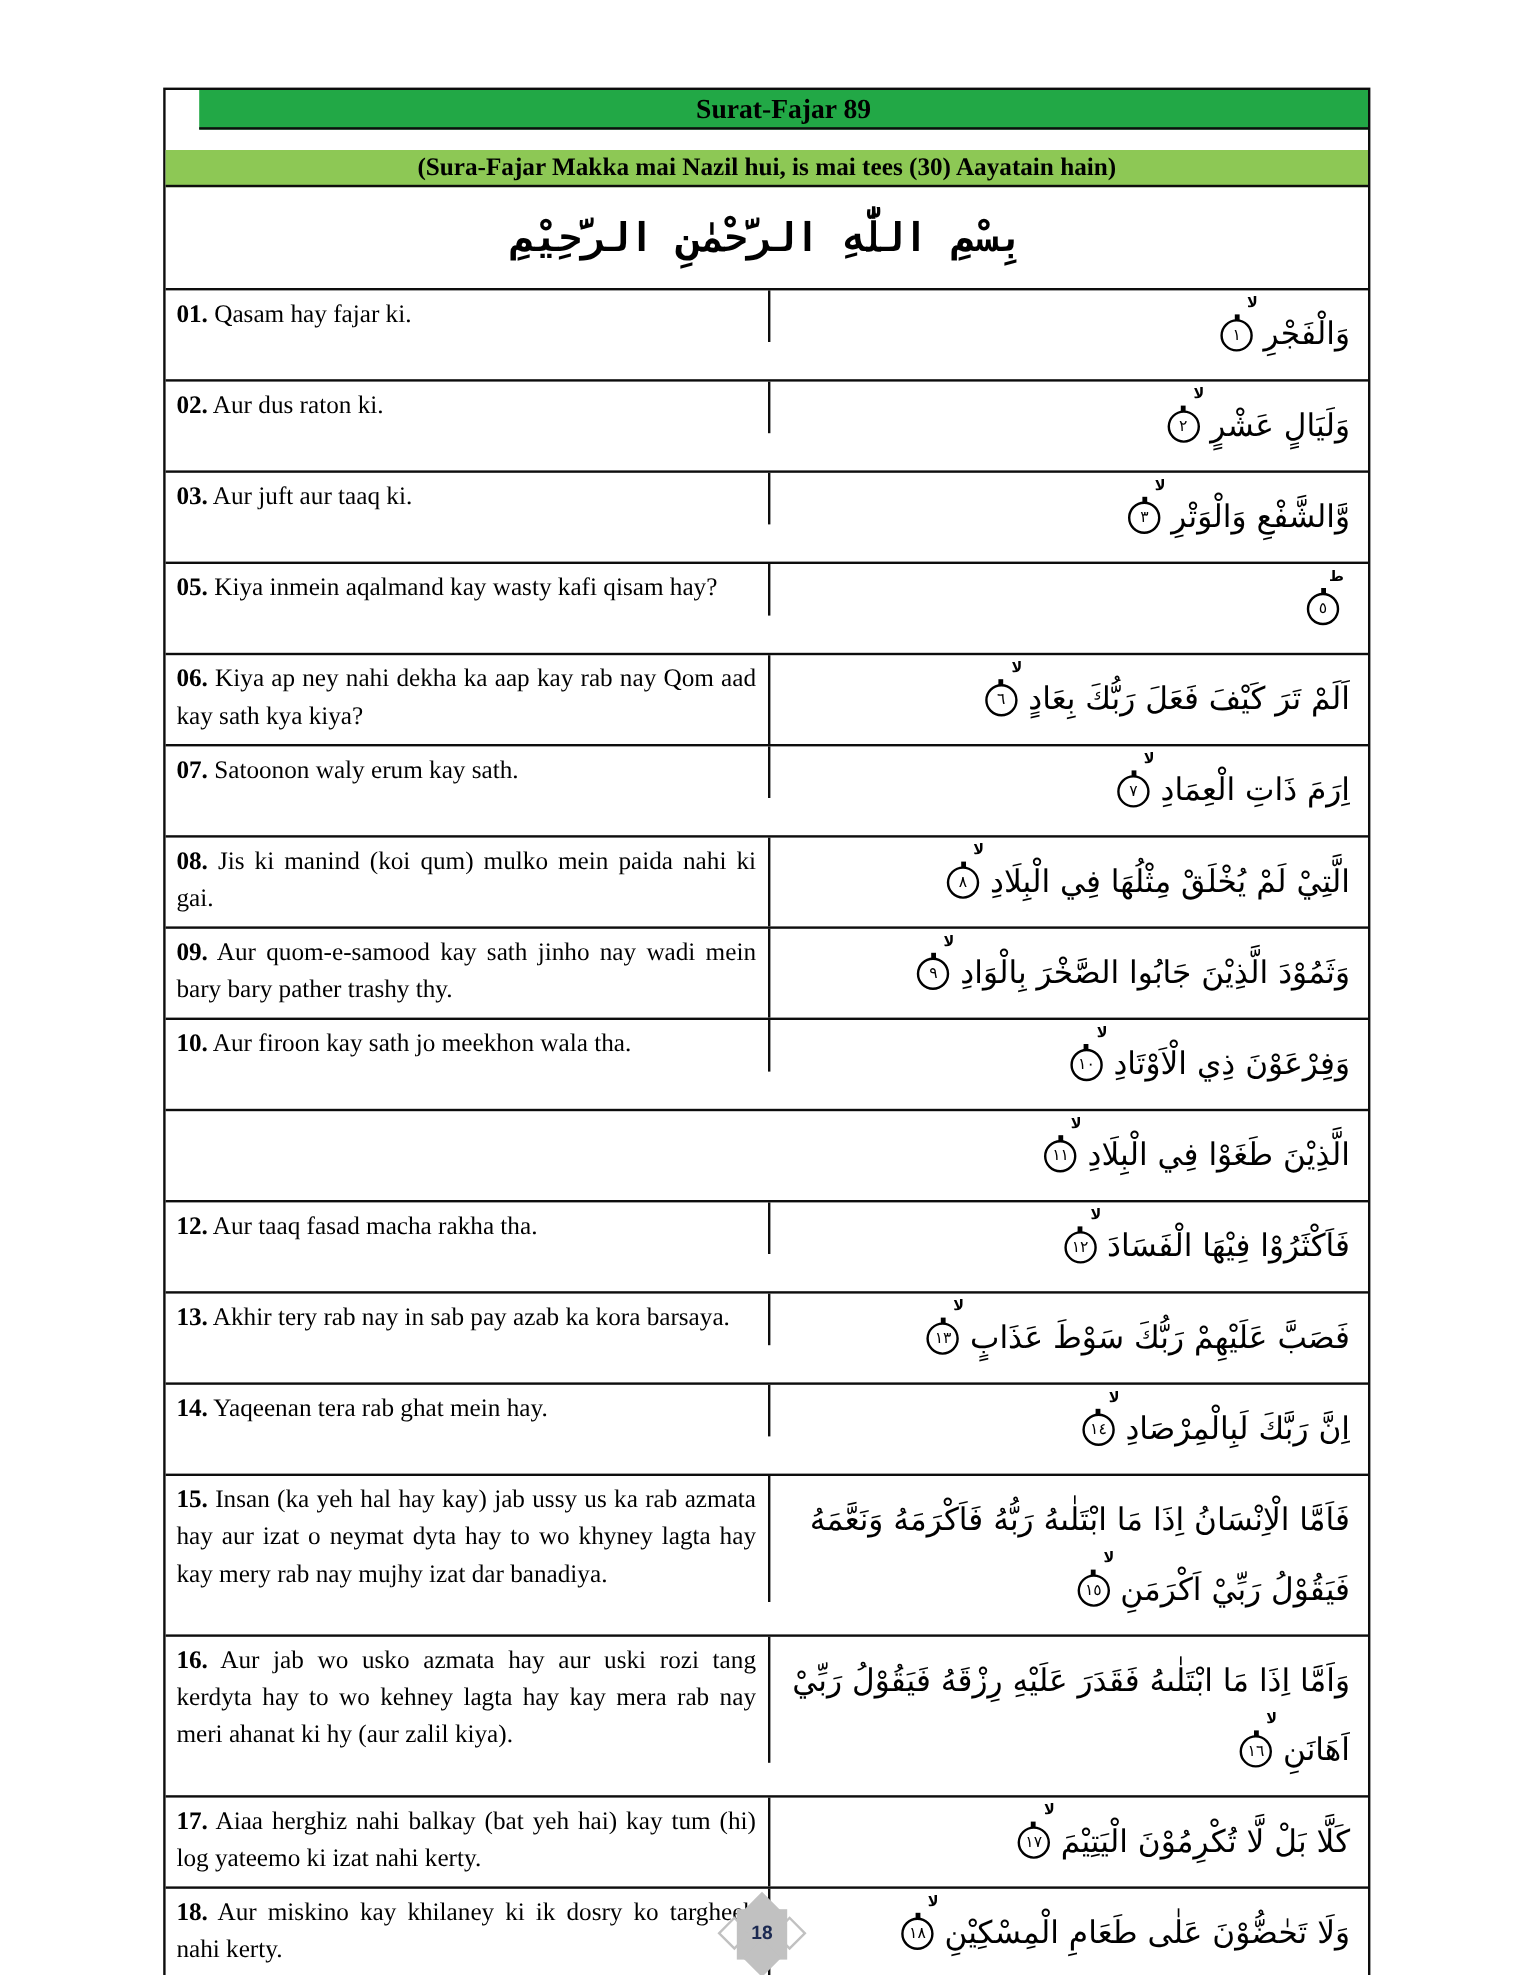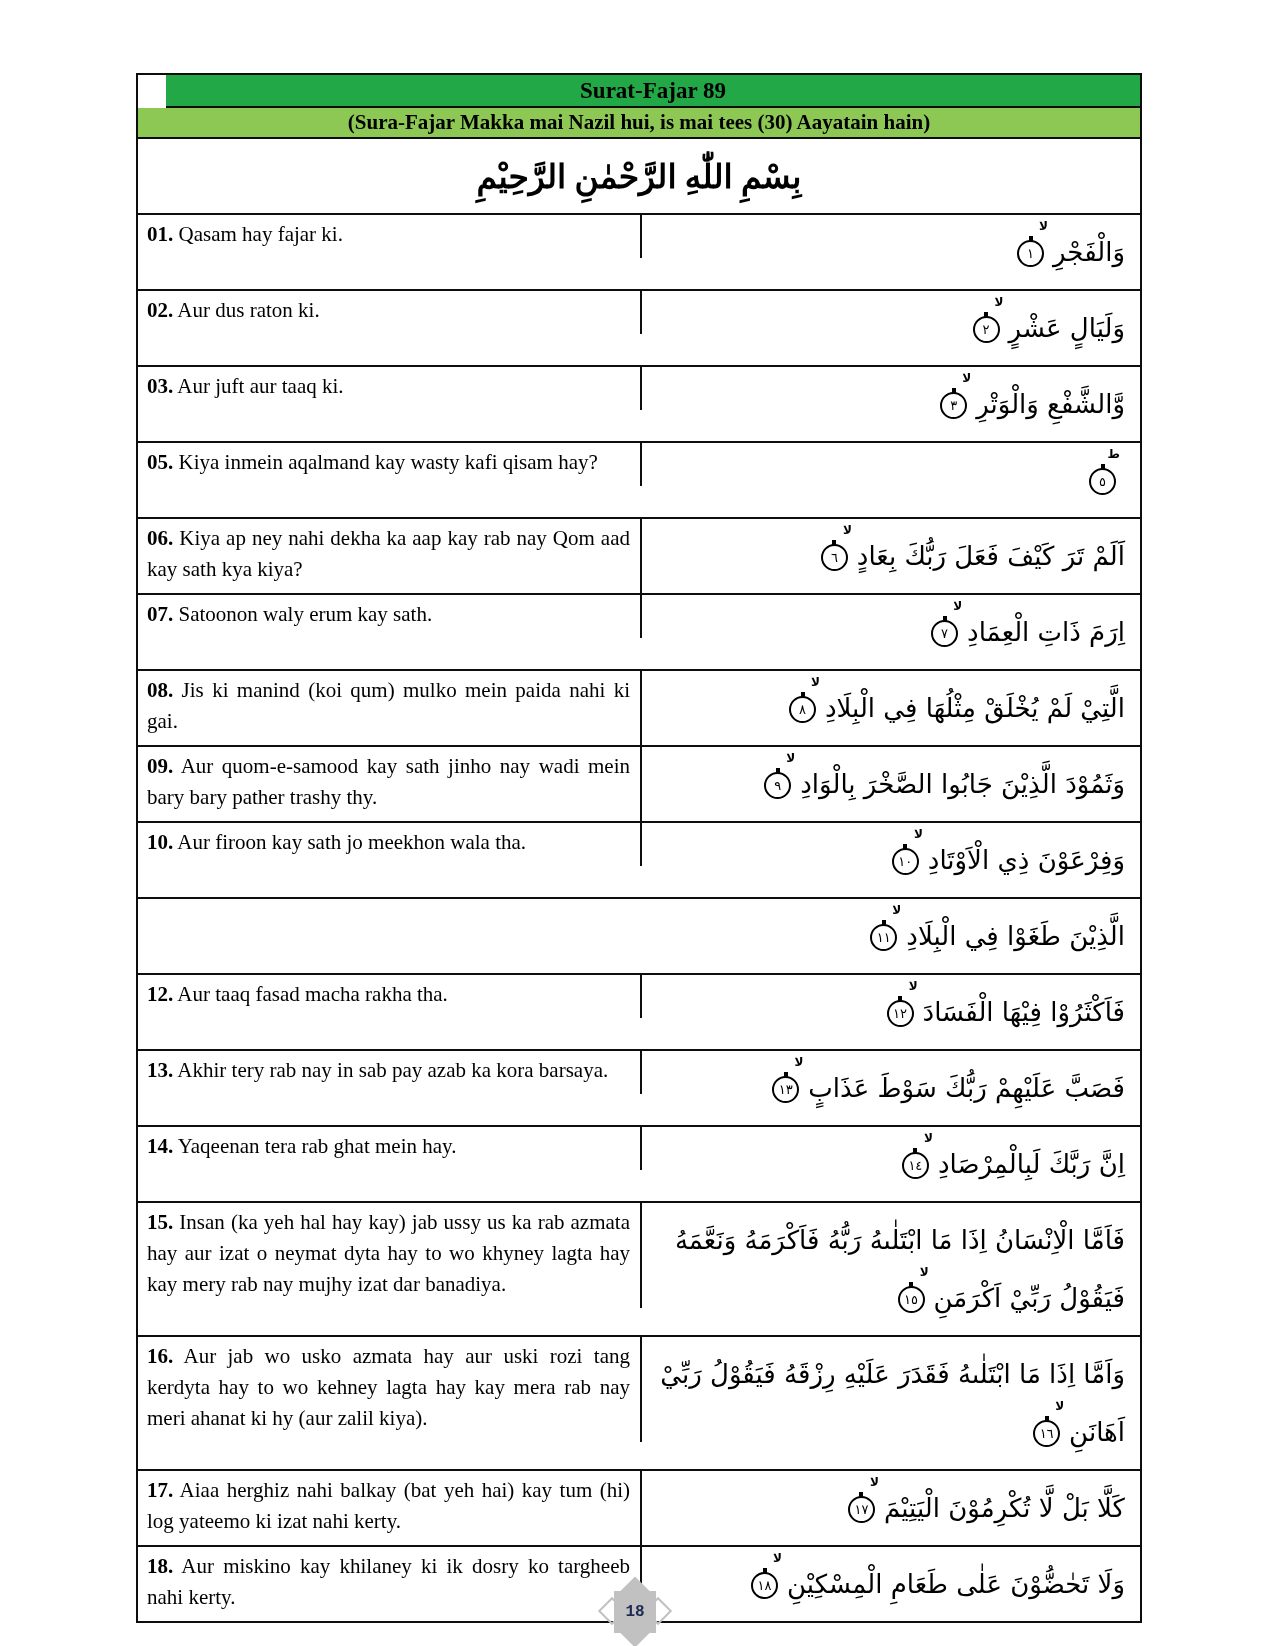--- a/index.html
+++ b/index.html
@@ -10,25 +10,25 @@
   .quran-table{
     position:absolute;left:136px;top:73px;width:1006px;
     border:2px solid #0d0d0d;box-sizing:border-box;background:#fff;
   }
   .hdr1{
     background:var(--hdr1,#22a846);border-bottom:2px solid #0d0d0d;
     text-align:center;font-weight:bold;font-size:23px;line-height:31px;height:31px;margin-left:28px;
   }
   .hdr2{
     background:var(--hdr2,#8dc855);border-bottom:2px solid #0d0d0d;
-    text-align:center;font-weight:bold;font-size:21px;line-height:29px;height:29px;
+    text-align:center;font-weight:bold;font-size:21px;line-height:29px;height:29px;margin-top:17px;
   }
   .bism{
-    height:74px;display:flex;align-items:center;justify-content:center;
-    font-family:Liberation Serif, serif;font-weight:bold;font-size:33px;
+    height:84px;display:flex;align-items:center;justify-content:center;
+    font-family:Liberation Mono, monospace;font-weight:bold;font-size:33px;
     direction:rtl;
   }
   .vrow{
     display:flex;border-top:2px solid #0d0d0d;min-height:64px;align-items:flex-start;
   }
   .tcell{
     width:504px;box-sizing:border-box;border-right:2px solid #0d0d0d;
     padding:4px 10px 8px 9px;font-size:21px;line-height:31px;text-align:justify;
   }
   .tcell .vnum{font-weight:bold;}
@@ -58,21 +58,21 @@
     position:absolute;left:614px;top:1591px;width:42px;height:42px;
     background:var(--orn,#c1c1c1);display:flex;align-items:center;justify-content:center;
   }
   .orn-d{position:absolute;background:var(--orn,#c1c1c1);width:22px;height:22px;transform:rotate(45deg);}
   .orn-top{left:10px;top:-10px;}
   .orn-bottom{left:10px;bottom:-10px;}
   .orn-h{position:absolute;width:20px;height:20px;background:transparent;border:2px solid var(--orn,#c1c1c1);transform:rotate(45deg);box-sizing:border-box;}
   .orn-left{left:-12px;top:10px;}
   .orn-right{right:-12px;top:10px;}
   .pagenum{
-    position:relative;z-index:2;font-family:Liberation Mono, monospace;
+    position:relative;z-index:2;font-family:Liberation Sans, sans-serif;
     font-weight:bold;font-size:16px;color:var(--pnc,#1c2a52);
   }
 </style>
 </head>
 <body style="--hdr1: #22a846; --hdr2: #8dc855; --orn: #c1c1c1; --pnc: #1c2a52;">
 
 <div class="quran-table">
   <div class="hdr1">
     <span>Surat-Fajar 89</span>
   </div>

